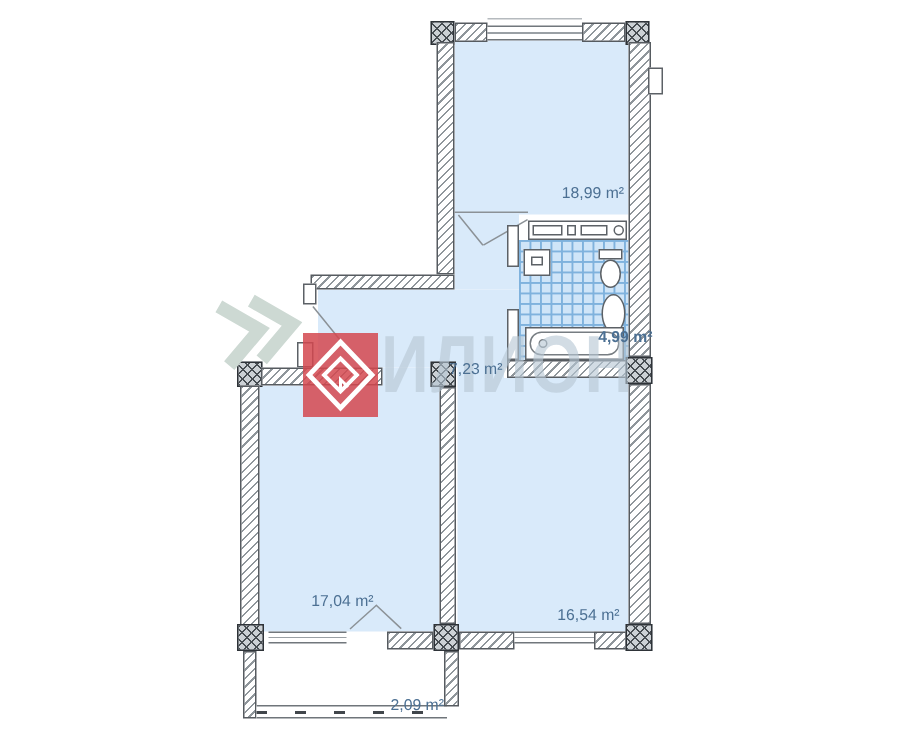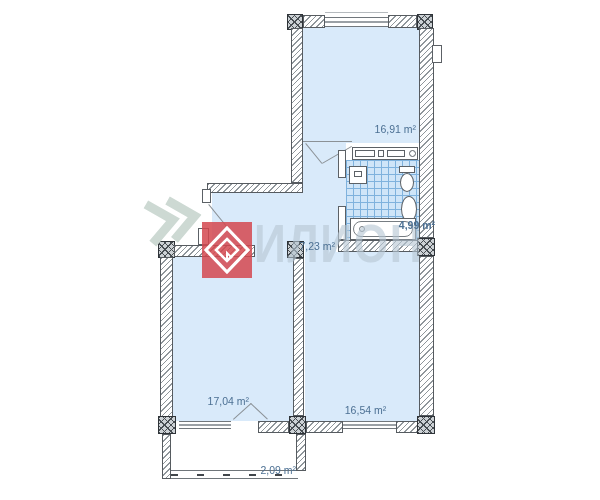--- a/index.html
+++ b/index.html
@@ -118,20 +118,20 @@
   </svg>
   <div class="abs" style="left:202px;top:222px;width:50px;height:56px;background:rgba(211,72,79,0.85);">
     <svg width="50" height="56" viewBox="0 0 50 56">
       <path d="M25 6 L46 28 L25 50 L4 28 Z" fill="none" stroke="#fff" stroke-width="3.2"></path>
       <path d="M25 17 L36 28 L25 39 L14 28 Z" fill="none" stroke="#fff" stroke-width="2.6"></path>
       <path d="M25 39 L25 31 L30 36" fill="none" stroke="#fff" stroke-width="2"></path>
     </svg>
   </div>
   <div class="abs brand" style="left:254px;top:212px;">ИЛИОН</div>
 
-  <div class="abs label" style="left:316px;top:123px;width:100px;">16,91 m²</div>
+  <div class="abs label" style="left:316px;top:123px;width:100px;">18,99 m²</div>
   <div class="abs label" style="left:240px;top:240px;width:95px;">7,23 m²</div>
   <div class="abs label" style="left:339px;top:219px;width:96px;font-weight:bold;">4,99 m²</div>
   <div class="abs label" style="left:154px;top:395px;width:95px;">17,04 m²</div>
-  <div class="abs label" style="left:318px;top:404px;width:95px;text-align:center;">16,54 m²</div>
+  <div class="abs label" style="left:318px;top:404px;width:95px;">16,54 m²</div>
   <div class="abs label" style="left:200px;top:464px;width:96px;">2,09 m²</div>
 
 </div>
 
 </body></html>

